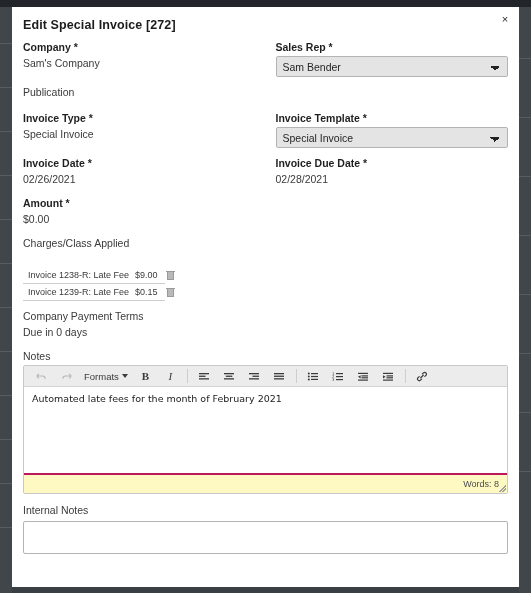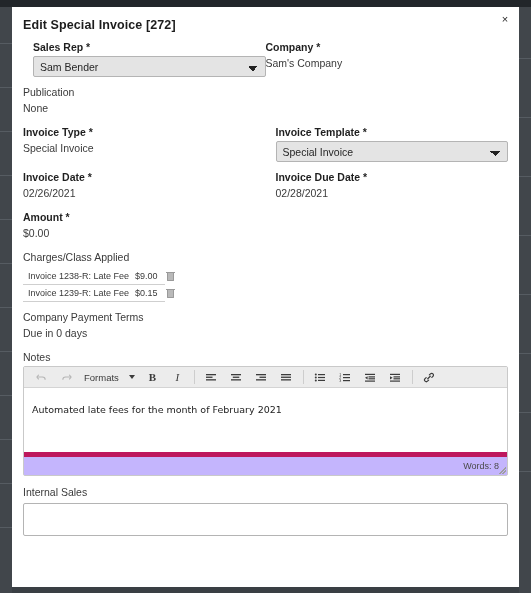--- a/index.html
+++ b/index.html
@@ -83,21 +83,21 @@
     padding: 0 18px 0 6px;
     -webkit-appearance: none; -moz-appearance: none; appearance: none;
     background-image:
       linear-gradient(45deg, transparent 50%, #222 50%),
       linear-gradient(135deg, #222 50%, transparent 50%);
     background-position: calc(100% - 12px) 9px, calc(100% - 7px) 9px;
     background-size: 5px 5px, 5px 5px;
     background-repeat: no-repeat;
   }
 
-  .charges { margin-top: 4px; }
+  .charges { margin-top: 17px; }
   .charge-row {
     display: flex; align-items: center;
     border-bottom: 1px solid #cfcfcf;
     padding: 3px 0 3px 5px;
     width: 142px;
     box-sizing: border-box;
   }
   .charge-desc { font-size: 9px; color: #3a3a3a; white-space: nowrap; }
   .charge-amt { font-size: 9px; color: #3a3a3a; margin-left: 6px; white-space: nowrap; }
   .trash {
@@ -135,37 +135,37 @@
   .tbtn {
     display: flex; align-items: center; justify-content: center;
     height: 17px; min-width: 19px; padding: 0 3px;
     cursor: pointer; color: #3b3b3b;
   }
   .tbtn.disabled { color: #b5b5b5; cursor: default; }
   .tbtn svg { display: block; }
   .tsep { width: 1px; height: 14px; background: #cdcdcd; margin: 0 4px; }
   .formats {
     font-size: 9.5px; color: #3b3b3b; padding: 0 5px; cursor: pointer;
-    display: flex; align-items: center; gap: 10px; white-space: nowrap;
+    display: flex; align-items: center; gap: 3px; white-space: nowrap;
   }
   .caret {
     width: 0; height: 0; border-left: 3px solid transparent;
     border-right: 3px solid transparent; border-top: 4px solid #3b3b3b;
   }
   .bold-i { font-weight: bold; font-size: 11px; font-family: "Liberation Serif", serif; }
   .ital-i { font-style: italic; font-size: 11px; font-family: "Liberation Serif", serif; }
 
   .ebody {
-    height: 64px; padding: 16px 8px; box-sizing: border-box;
+    height: 86px; padding: 6px 8px; box-sizing: border-box;
     font-size: 9.5px; color: #1b1b1b;
     font-family: "DejaVu Sans", sans-serif;
     overflow: hidden;
   }
   .estatus {
-    height: 18px; background: #c4b5fd; border-top: 5px solid #be185d;
+    height: 18px; background: #fef9c3; border-top: 2px solid #be185d;
     display: flex; align-items: center; justify-content: flex-end;
     padding-right: 8px; position: relative;
   }
   .estatus span { font-size: 9px; color: #4a4a4a; }
   .grip {
     position: absolute; right: 1px; bottom: 1px;
     width: 7px; height: 7px;
     background:
       linear-gradient(135deg, transparent 45%, #9e9e9e 45%, #9e9e9e 58%, transparent 58%),
       linear-gradient(135deg, transparent 70%, #9e9e9e 70%, #9e9e9e 83%, transparent 83%);
@@ -231,36 +231,35 @@
 
   <div class="modal">
 
     <button class="close-btn">×</button>
 
     <div class="body">
 
       <div class="title">Edit Special Invoice [272]</div>
 
       <div class="row blk-tight">
+        <div class="col">
+          <div class="lbl">Company *</div>
+          <div class="val">Sam's Company</div>
+        </div>
         <div class="col right">
           <div class="lbl">Sales Rep *</div>
           <select class="sel">
             <option>Sam Bender</option>
           </select>
         </div>
-        <div class="col">
-          <div class="lbl">Company *</div>
-          <div class="val">Sam's Company</div>
-        </div>
       </div>
 
       <div class="row blk">
         <div class="col">
           <div class="lbl plain">Publication</div>
-          <div class="val">None</div>
         </div>
         <div class="col right"></div>
       </div>
 
       <div class="row blk-tight">
         <div class="col">
           <div class="lbl">Invoice Type *</div>
           <div class="val">Special Invoice</div>
         </div>
         <div class="col right">
@@ -434,19 +433,19 @@
           </div>
           <div class="ebody">Automated late fees for the month of February 2021</div>
           <div class="estatus">
             <span>Words: 8</span>
             <span class="grip"></span>
           </div>
         </div>
       </div>
 
       <div style="margin-top:10px;">
-        <div class="lbl plain">Internal Sales</div>
+        <div class="lbl plain">Internal Notes</div>
         <textarea class="memo" placeholder="" style=""></textarea>
       </div>
 
     </div>
   </div>
 </div>
 
 </body></html>

